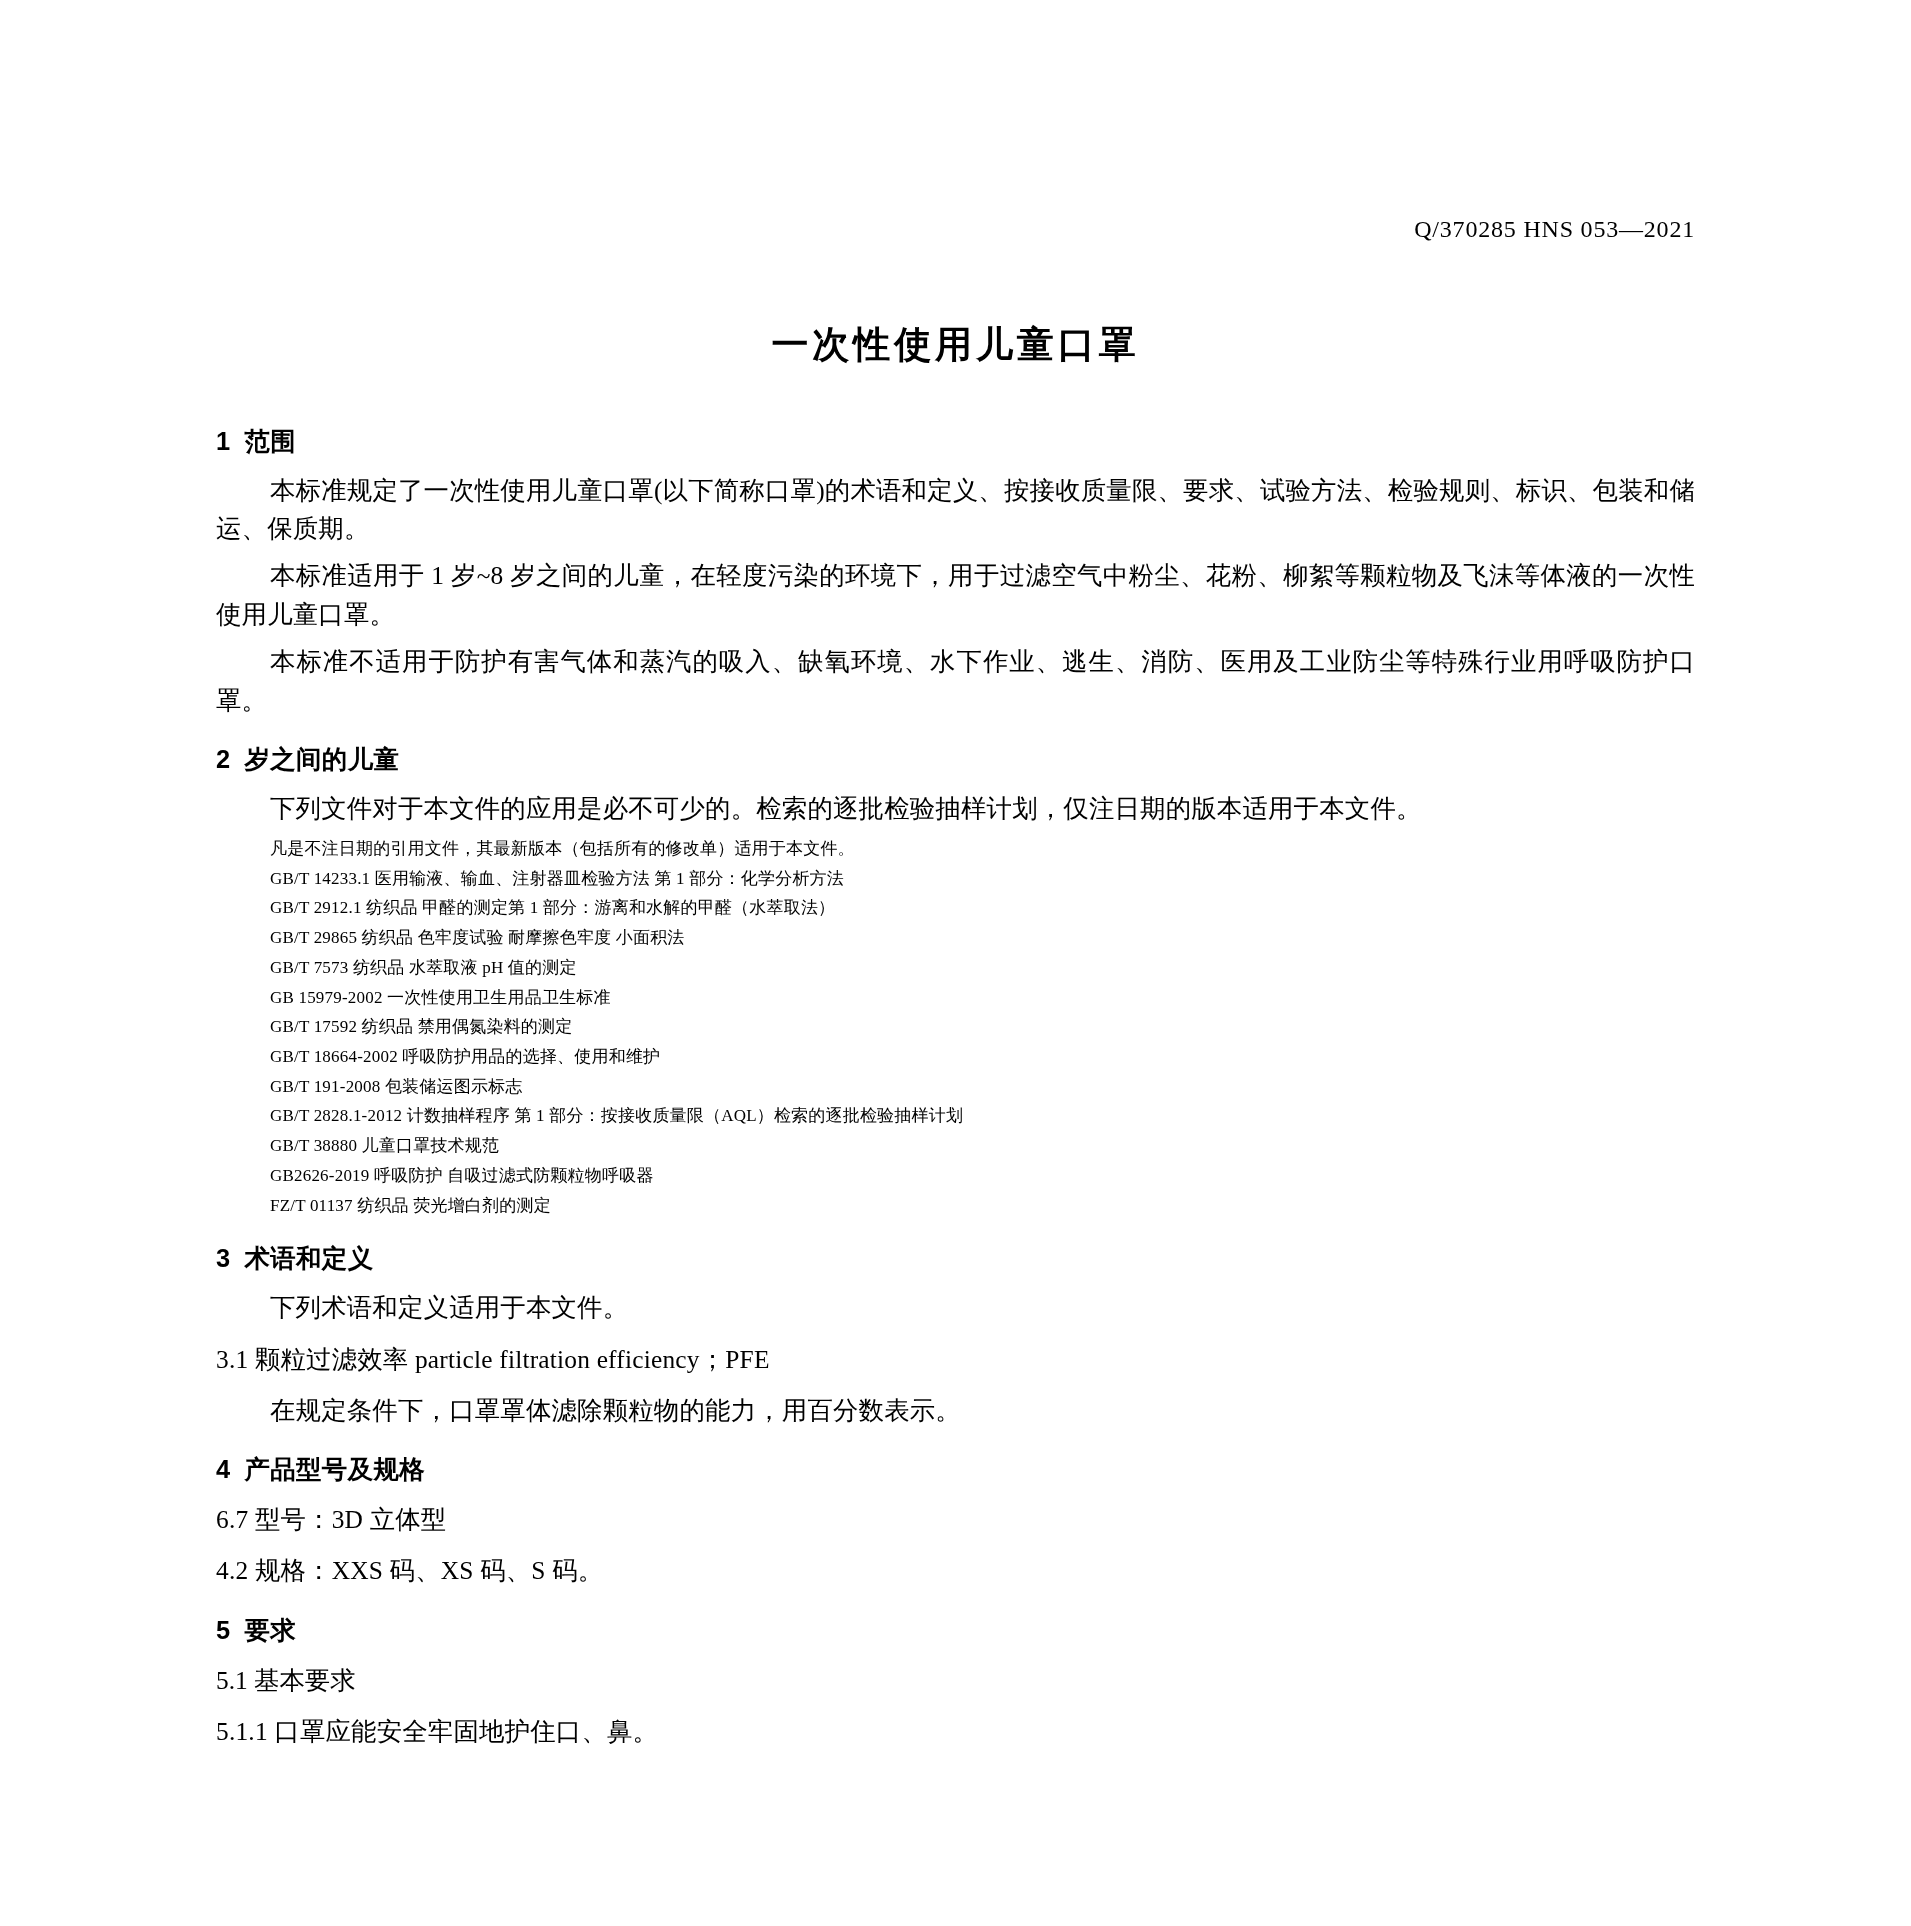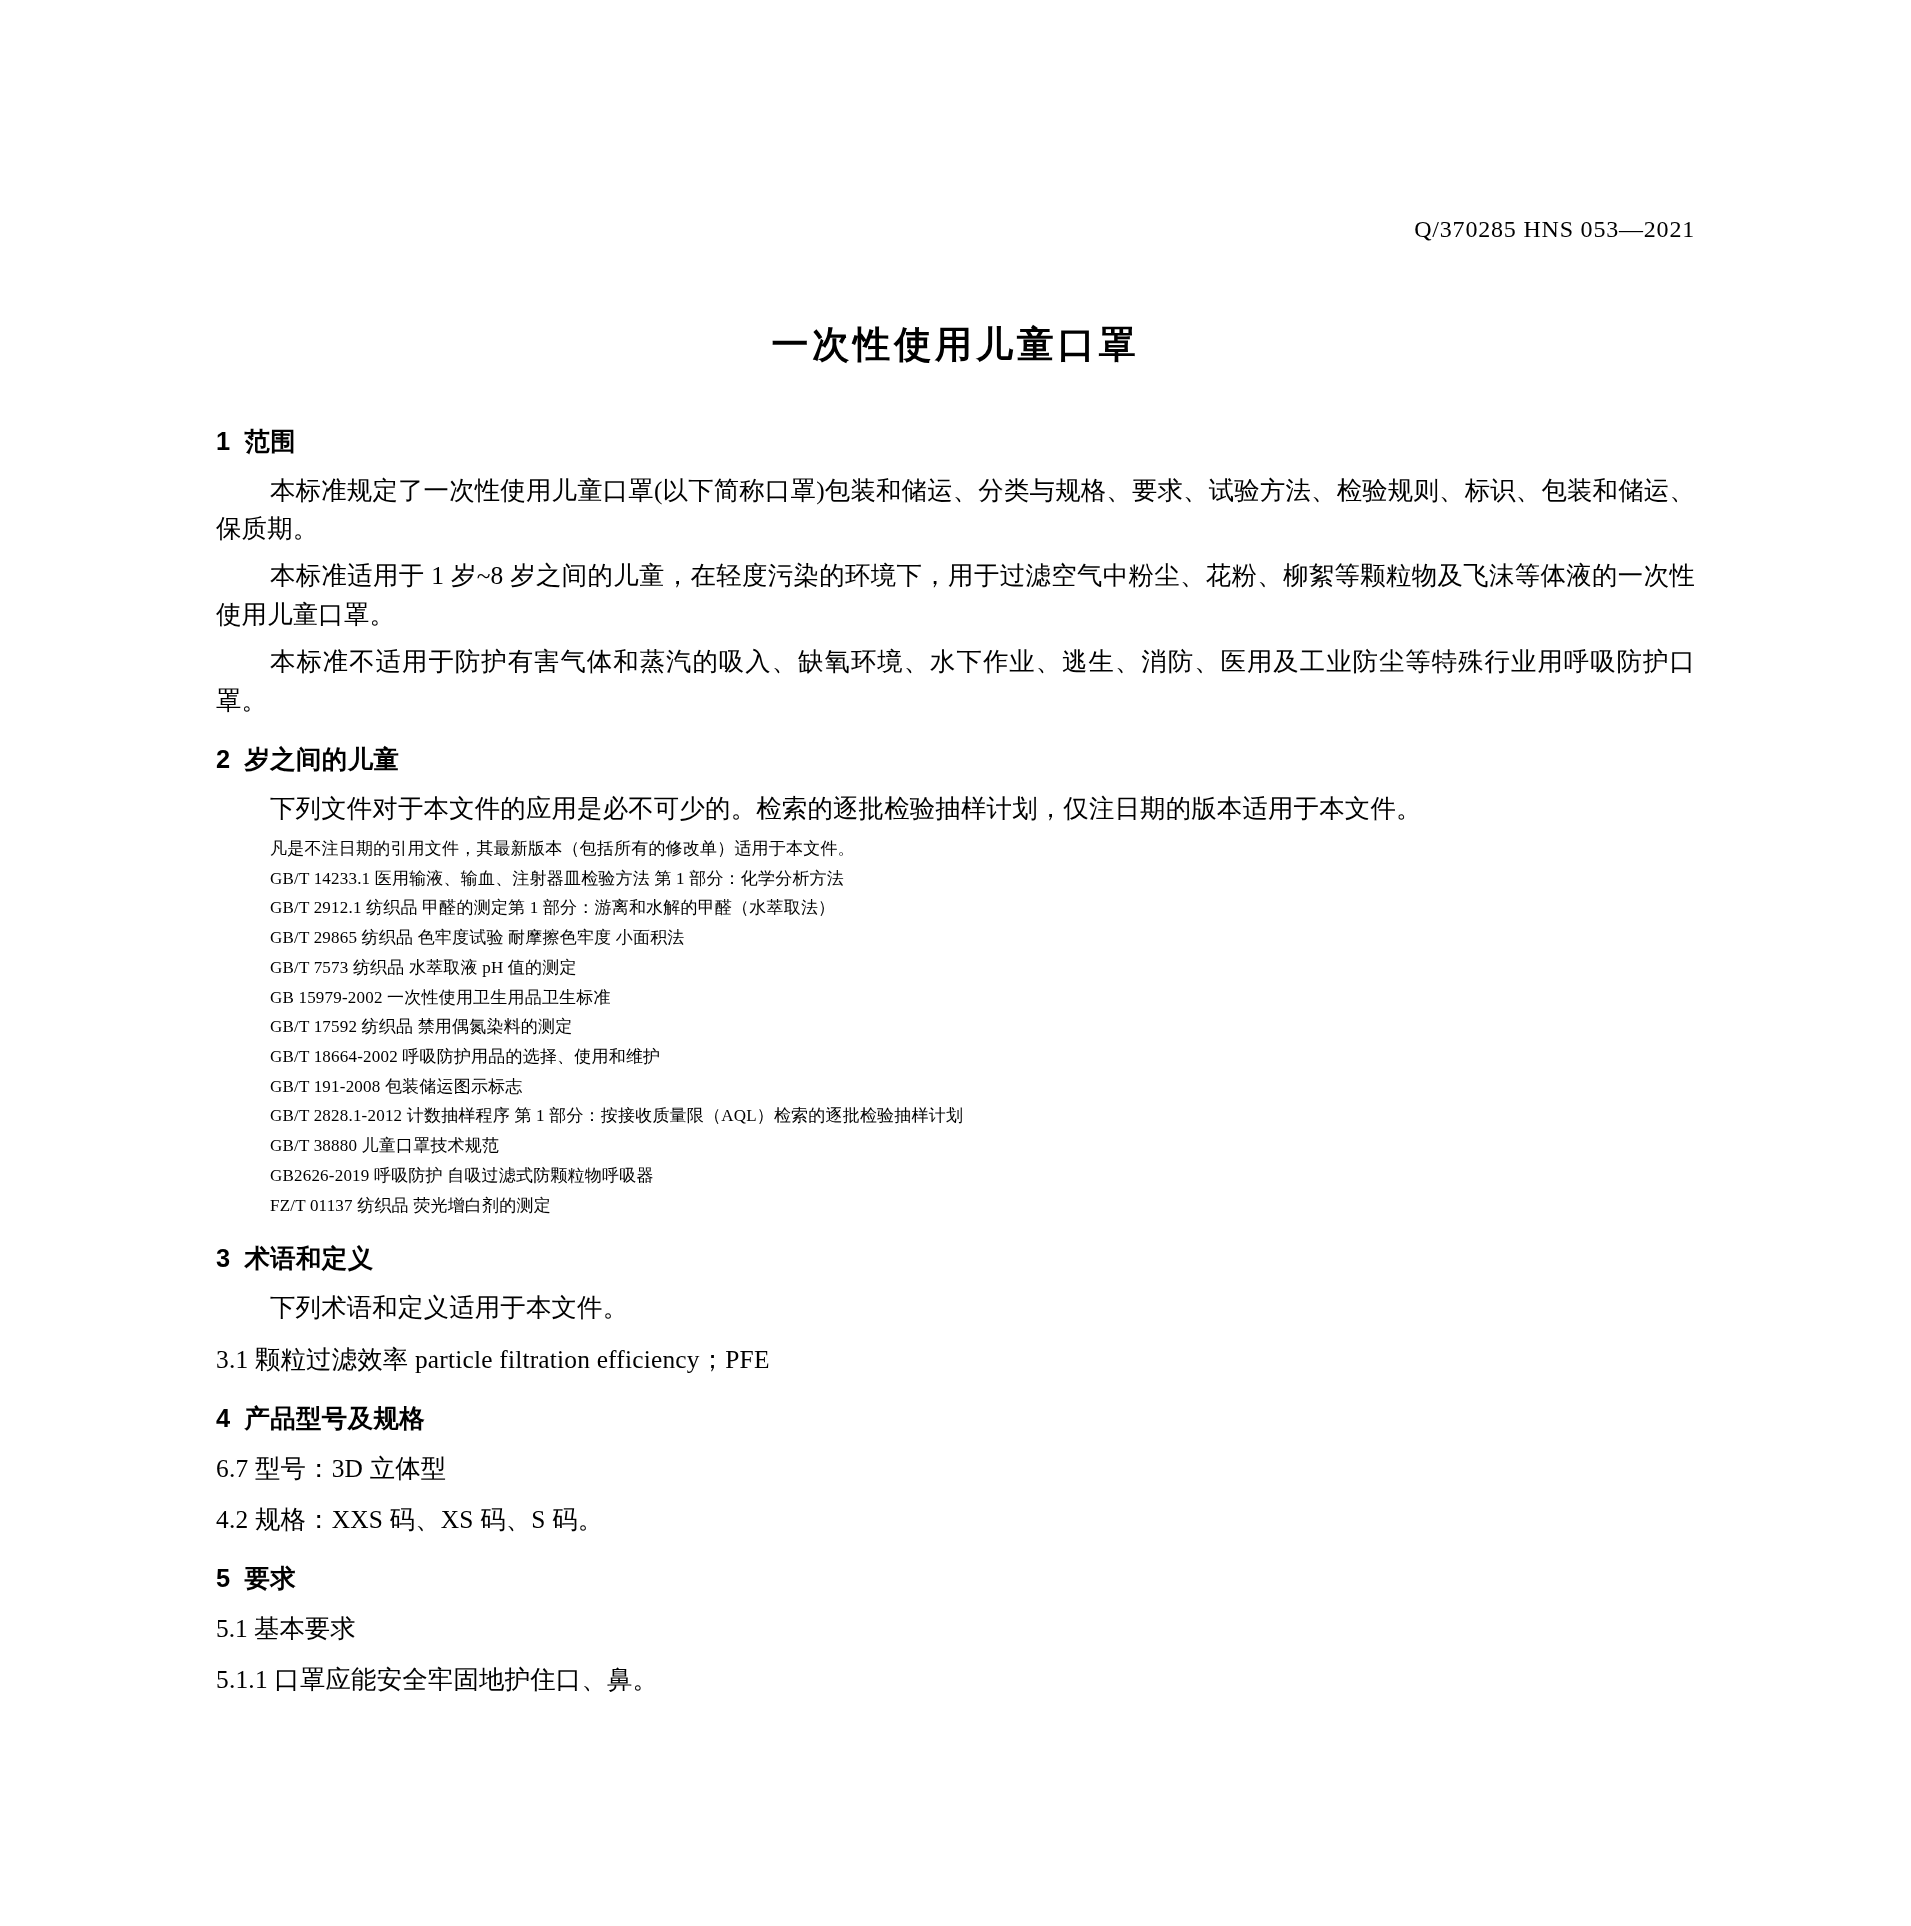--- a/index.html
+++ b/index.html
@@ -87,21 +87,21 @@
 <div class="page">
   <div class="content">
 
     <div class="header-line">Q/370285 HNS 053—2021</div>
 
     <div class="doc-title">一次性使用儿童口罩</div>
 
     <div class="h1">
       <span class="num">1</span><span>范围</span>
     </div>
-    <div class="p indent">本标准规定了一次性使用儿童口罩(以下简称口罩)包装和储运、分类与规格、要求、试验方法、检验规则、标识、包装和储运、保质期。</div>
+    <div class="p indent">本标准规定了一次性使用儿童口罩(以下简称口罩)的术语和定义、按接收质量限、要求、试验方法、检验规则、标识、包装和储运、保质期。</div>
     <div class="p indent">本标准适用于 1 岁~8 岁之间的儿童，在轻度污染的环境下，用于过滤空气中粉尘、花粉、柳絮等颗粒物及飞沫等体液的一次性使用儿童口罩。</div>
     <div class="p indent">本标准不适用于防护有害气体和蒸汽的吸入、缺氧环境、水下作业、逃生、消防、医用及工业防尘等特殊行业用呼吸防护口罩。</div>
 
     <div class="h1">
       <span class="num">2</span><span>岁之间的儿童</span>
     </div>
     <div class="p indent">下列文件对于本文件的应用是必不可少的。检索的逐批检验抽样计划，仅注日期的版本适用于本文件。</div>
     <div class="ref">凡是不注日期的引用文件，其最新版本（包括所有的修改单）适用于本文件。</div>
 
     <div class="ref">GB/T 14233.1 医用输液、输血、注射器皿检验方法 第 1 部分：化学分析方法</div>
@@ -115,20 +115,21 @@
     <div class="ref">GB/T 2828.1-2012 计数抽样程序 第 1 部分：按接收质量限（AQL）检索的逐批检验抽样计划</div>
     <div class="ref">GB/T 38880 儿童口罩技术规范</div>
     <div class="ref">GB2626-2019 呼吸防护 自吸过滤式防颗粒物呼吸器</div>
     <div class="ref">FZ/T 01137 纺织品 荧光增白剂的测定</div>
 
     <div class="h1">
       <span class="num">3</span><span>术语和定义</span>
     </div>
     <div class="p indent">下列术语和定义适用于本文件。</div>
     <div class="sub">3.1 颗粒过滤效率 particle filtration efficiency；PFE</div>
+    <div class="p indent">在规定条件下，口罩罩体滤除颗粒物的能力，用百分数表示。</div>
 
     <div class="h1">
       <span class="num">4</span><span>产品型号及规格</span>
     </div>
     <div class="sub">6.7 型号：3D 立体型</div>
     <div class="sub">4.2 规格：XXS 码、XS 码、S 码。</div>
 
     <div class="h1">
       <span class="num">5</span><span>要求</span>
     </div>

